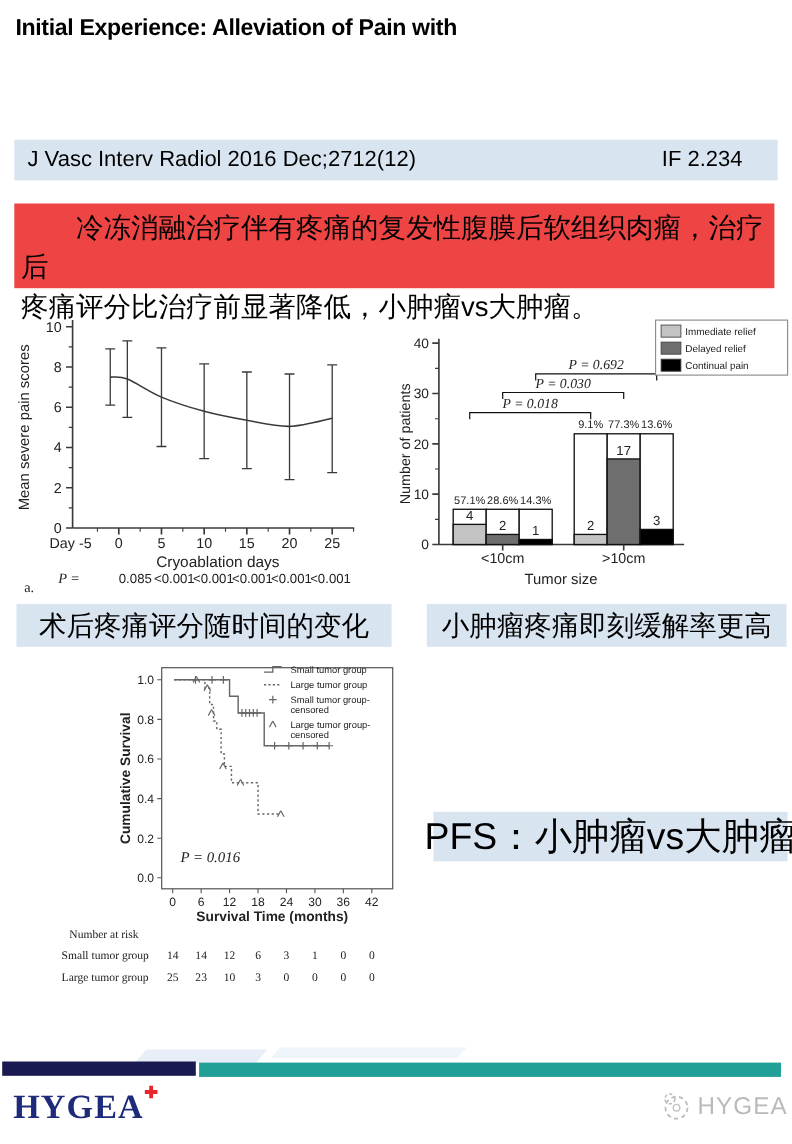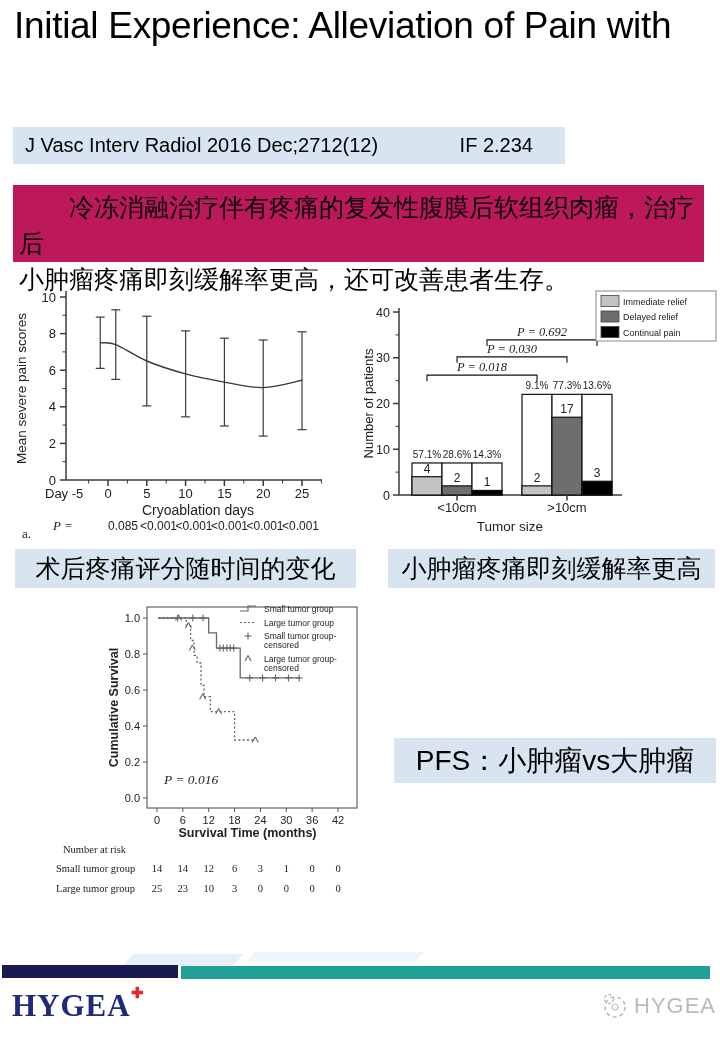--- a/index.html
+++ b/index.html
@@ -1,23 +1,23 @@
 <!DOCTYPE html>
 <html><head>
 <meta charset="utf-8">
 <style>
   *{margin:0;padding:0;box-sizing:border-box}
   html,body{background:#fff}
   body{width:720px;height:1040px;font-family:"Liberation Sans",sans-serif;color:#000;position:relative;overflow:hidden}
   .abs{position:absolute}
   .page{position:relative;width:720px;height:1040px;background:#fff}
-  .title{left:14px;top:6px;width:700px;font-size:37px;font-weight:normal;line-height:39px;letter-spacing:-0.3px}
+  .title{left:14px;top:6px;width:700px;font-size:21px;font-weight:bold;line-height:39px;letter-spacing:-0.3px}
   .title span{display:block}
-  .jbar{left:13px;top:127px;width:552px;height:37px;background:#d9e4f1;display:flex;align-items:center;justify-content:space-between;font-size:20px;padding:0 32px 0 12px}
-  .sumbox{left:13px;top:185px;width:691px;height:77px;background:#be185d;font-size:25px;line-height:36px;padding:4px 6px 0 6px}
+  .jbar{left:13px;top:127px;width:694px;height:37px;background:#d9e4f1;display:flex;align-items:center;justify-content:space-between;font-size:20px;padding:0 32px 0 12px}
+  .sumbox{left:13px;top:185px;width:691px;height:77px;background:#ef4444;font-size:25px;line-height:36px;padding:4px 6px 0 6px}
   .sumbox .indent{text-indent:2em}
   .cap{background:#d9e4f1;font-size:25px;display:flex;align-items:center;justify-content:center;white-space:nowrap}
   svg text{font-family:"Liberation Sans",sans-serif;fill:#222}
   svg .serif{font-family:"Liberation Serif",serif}
   .bar-navy{left:2px;top:965px;width:176px;height:13px;background:#1a1a52}
   .bar-teal{left:181px;top:966px;width:529px;height:13px;background:#21a098}
   .deco1{left:128px;top:954px;width:110px;height:12px;background:#e7eef8;transform:skewX(-40deg)}
   .deco2{left:250px;top:952px;width:170px;height:10px;background:#f0f5fb;transform:skewX(-40deg)}
   .logo{left:12px;top:988px;font-family:"Liberation Serif",serif;font-weight:bold;font-size:31px;color:#1e2a7a;letter-spacing:1px}
   .logo .cross{position:absolute;top:-4px;right:-14px;font-size:15px;color:#e8262d;font-family:"Liberation Sans",sans-serif}
@@ -33,21 +33,21 @@
     <span>Initial Experience: Alleviation of Pain with</span>
   </div>
 
   <div class="abs jbar">
     <span>J Vasc Interv Radiol 2016 Dec;2712(12)</span>
     <span>IF 2.234</span>
   </div>
 
   <div class="abs sumbox">
     <div class="indent">冷冻消融治疗伴有疼痛的复发性腹膜后软组织肉瘤，治疗后</div>
-    <div>小肿瘤疼痛即刻缓解率更高，还可改善患者生存。</div>
+    <div>疼痛评分比治疗前显著降低，小肿瘤vs大肿瘤。</div>
   </div>
 
   <div class="abs" style="left:12px;top:283px;width:352px;height:266px"><svg viewBox="0 0 352 266" width="352" height="266">
         <line x1="54" y1="8" x2="54" y2="197" stroke="#3a3a3a" stroke-width="1.5"></line>
         <line x1="54" y1="197" x2="310" y2="197" stroke="#3a3a3a" stroke-width="1.5"></line>
         <line x1="48" y1="197" x2="54" y2="197" stroke="#3a3a3a" stroke-width="1.5"></line>
         <text x="44" y="201.5" text-anchor="end" font-size="13">0</text>
         <line x1="48" y1="160.4" x2="54" y2="160.4" stroke="#3a3a3a" stroke-width="1.5"></line>
         <text x="44" y="164.9" text-anchor="end" font-size="13">2</text>
         <line x1="48" y1="123.8" x2="54" y2="123.8" stroke="#3a3a3a" stroke-width="1.5"></line>
@@ -280,21 +280,21 @@
         <text x="139" y="296" text-anchor="middle" font-size="10.5" class="serif">25</text>
         <text x="164.85714285714286" y="296" text-anchor="middle" font-size="10.5" class="serif">23</text>
         <text x="190.71428571428572" y="296" text-anchor="middle" font-size="10.5" class="serif">10</text>
         <text x="216.57142857142856" y="296" text-anchor="middle" font-size="10.5" class="serif">3</text>
         <text x="242.42857142857142" y="296" text-anchor="middle" font-size="10.5" class="serif">0</text>
         <text x="268.2857142857143" y="296" text-anchor="middle" font-size="10.5" class="serif">0</text>
         <text x="294.1428571428571" y="296" text-anchor="middle" font-size="10.5" class="serif">0</text>
         <text x="320" y="296" text-anchor="middle" font-size="10.5" class="serif">0</text>
       </svg></div>
 
-  <div class="abs cap" style="left:394px;top:738px;width:322px;height:45px;font-size:28px">PFS：小肿瘤vs大肿瘤</div>
+  <div class="abs cap" style="left:394px;top:738px;width:322px;height:45px;font-size:34px">PFS：小肿瘤vs大肿瘤</div>
 
   <div class="abs deco1"></div>
   <div class="abs deco2"></div>
   <div class="abs bar-navy"></div>
   <div class="abs bar-teal"></div>
 
   <div class="abs logo">
     <span>HYGEA</span><span class="cross">✚</span>
   </div>
 

